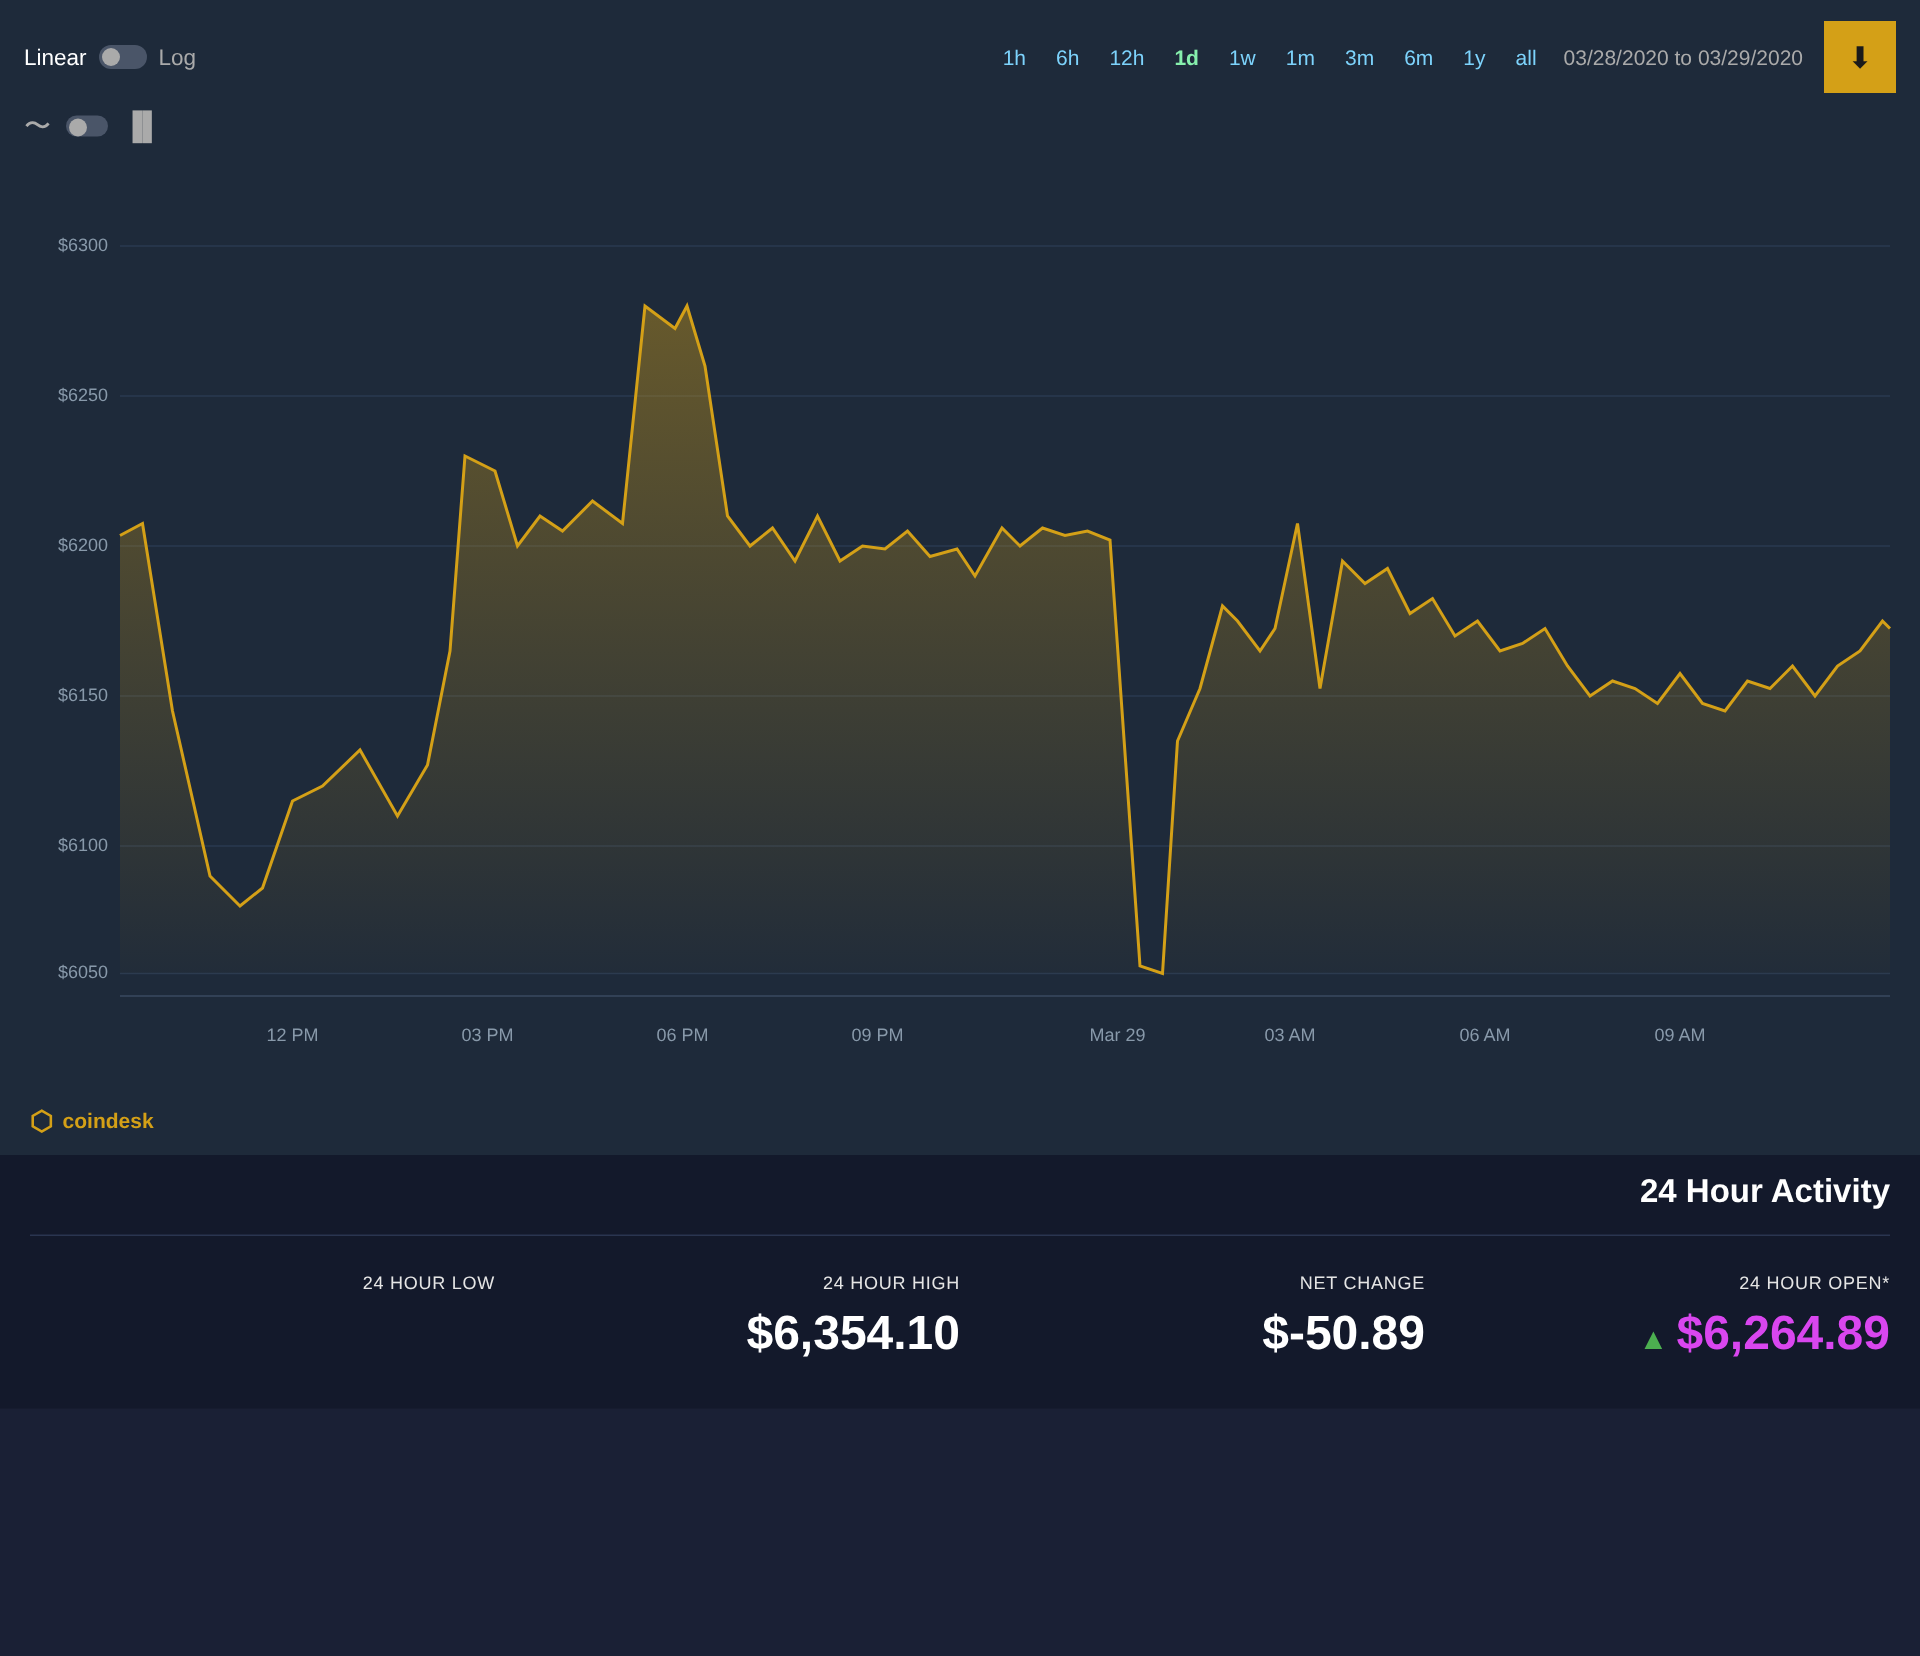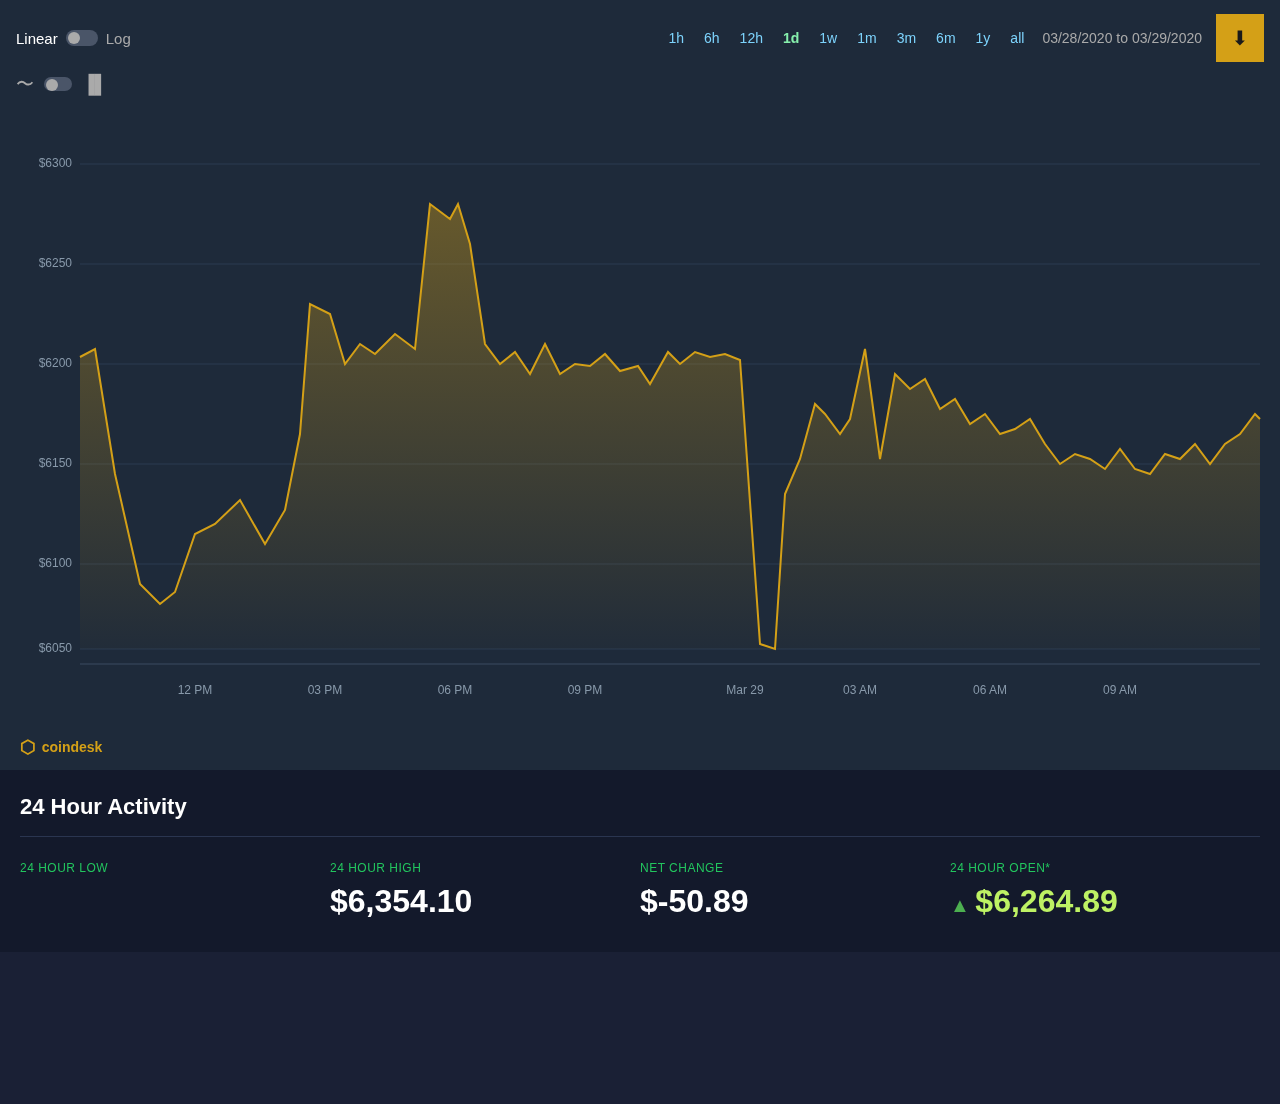--- a/index.html
+++ b/index.html
@@ -131,21 +131,22 @@
       align-items: center;
       gap: 6px;
       padding: 12px 20px;
       color: #d4a017;
       font-size: 14px;
       font-weight: bold;
     }
 
     .activity-section {
       background: #13192b;
-      padding: 24px 20px 32px 20px;
+      padding: 11px 20px 32px 20px;
+      text-align: right;
     }
 
     .activity-title {
       font-size: 22px;
       font-weight: bold;
       color: #fff;
       margin-bottom: 16px;
     }
 
     .activity-divider {
@@ -158,34 +159,34 @@
       display: flex;
       gap: 0;
     }
 
     .stat-item {
       flex: 1;
     }
 
     .stat-label {
       font-size: 12px;
-      color: #22c55e;
+      color: #e5e5e5;
       letter-spacing: 0.5px;
       margin-bottom: 8px;
       text-transform: uppercase;
     }
 
     .stat-value {
       font-size: 32px;
       font-weight: bold;
       color: #fff;
     }
 
     .stat-value.positive {
-      color: #bef264;
+      color: #d946ef;
     }
 
     .stat-value.up-arrow::before {
       content: '▲ ';
       font-size: 20px;
       color: #4caf50;
     }
 
     .grid-line-label {
       fill: #8899aa;

